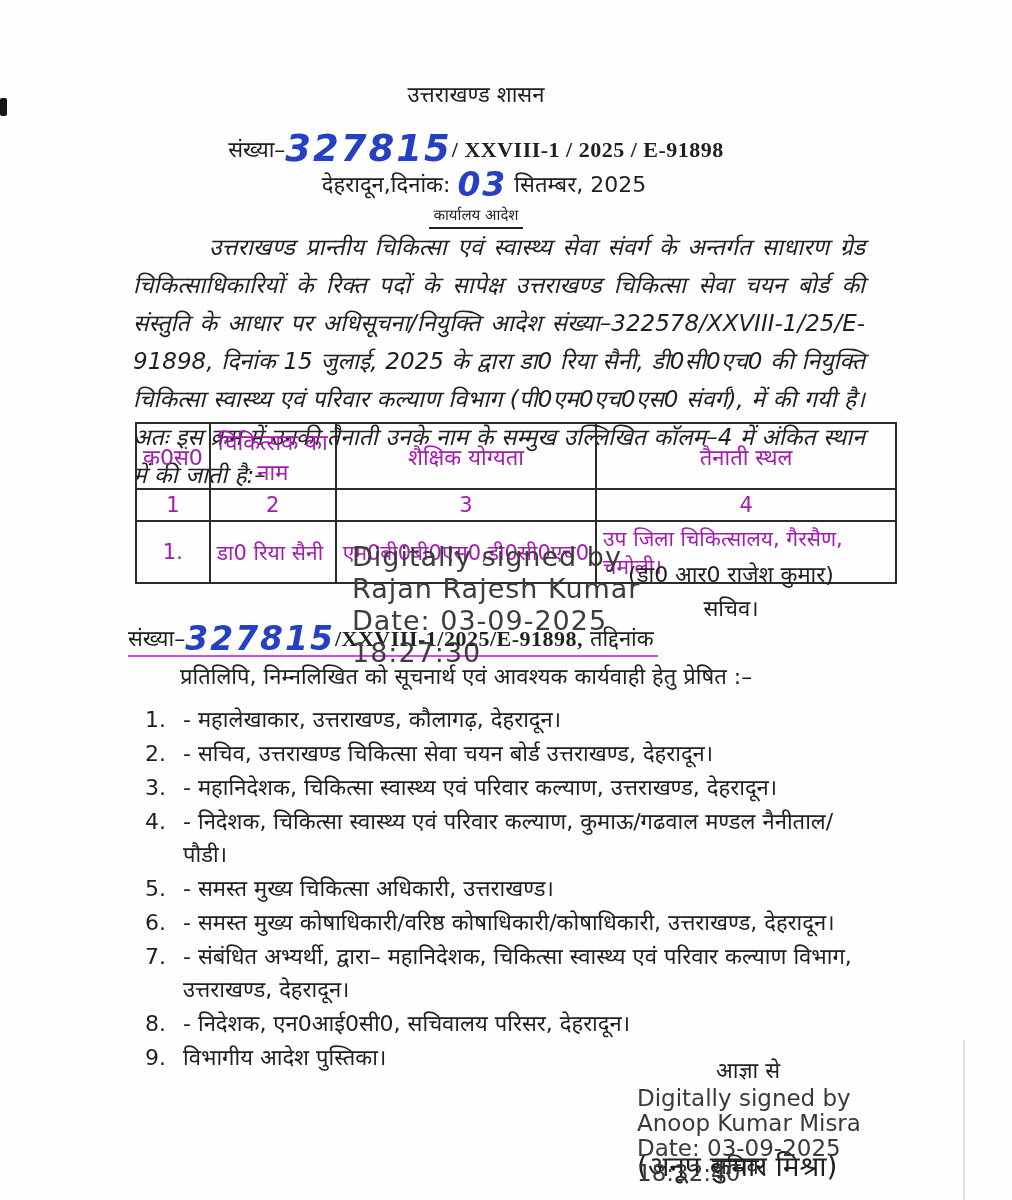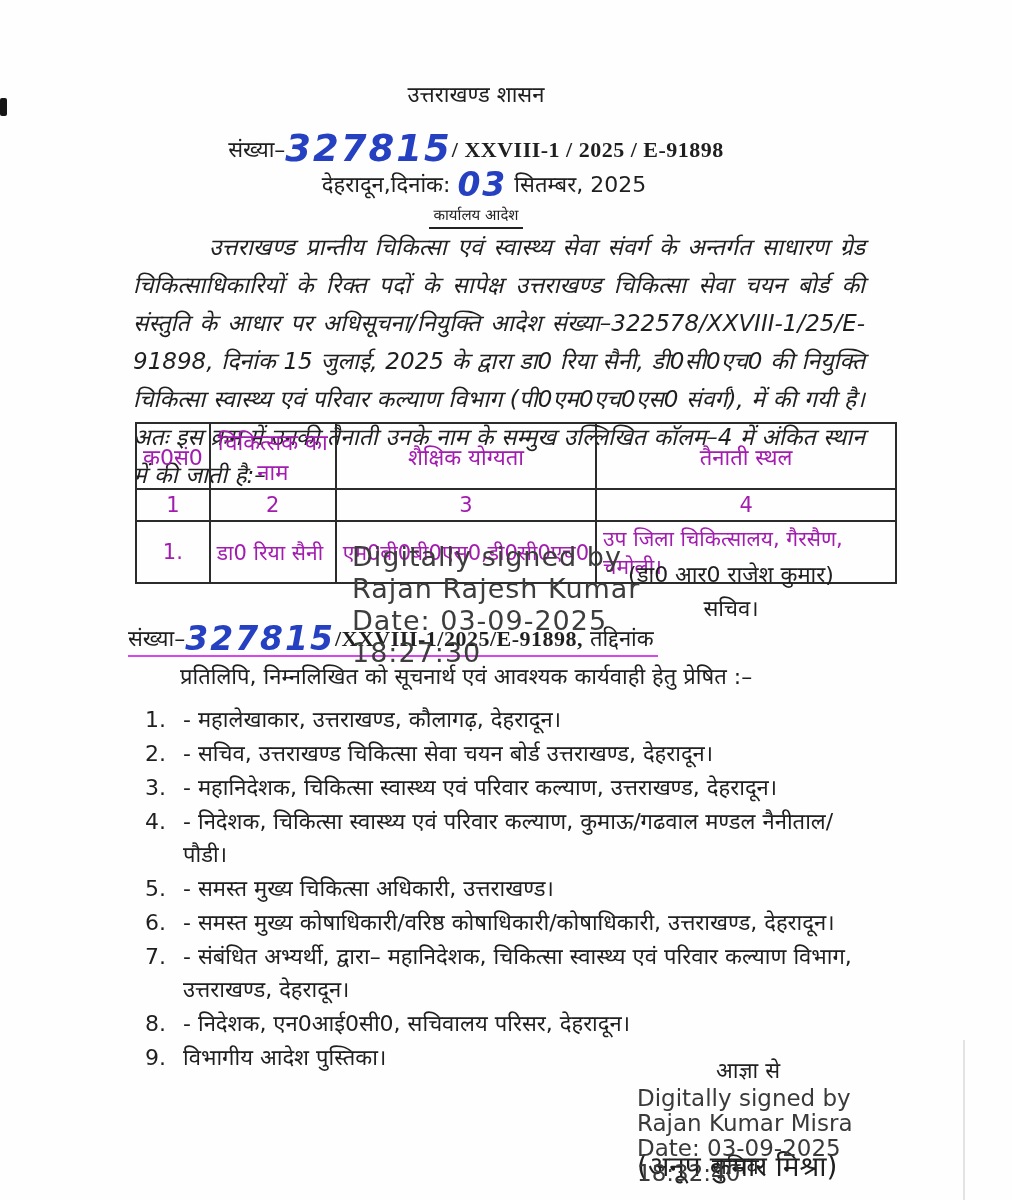--- a/index.html
+++ b/index.html
@@ -195,20 +195,20 @@
       </div>
     <div class="li">
         <span class="num">9.</span>
         <span class="txt">विभागीय आदेश पुस्तिका।</span>
       </div>
   </div>
 
   <div class="by-order">आज्ञा से</div>
   <div class="sig2-digital">
     <div>Digitally signed by</div>
-    <div>Rajan Kumar Misra</div>
+    <div>Anoop Kumar Misra</div>
     <div>Date: 03-09-2025</div>
     <div>18:32:40</div>
   </div>
   <div class="sig2-name">(अनूप कुमार मिश्रा)</div>
   <div class="sig2-desig">सचिव।</div>
 
 </div>
 
 </body></html>

